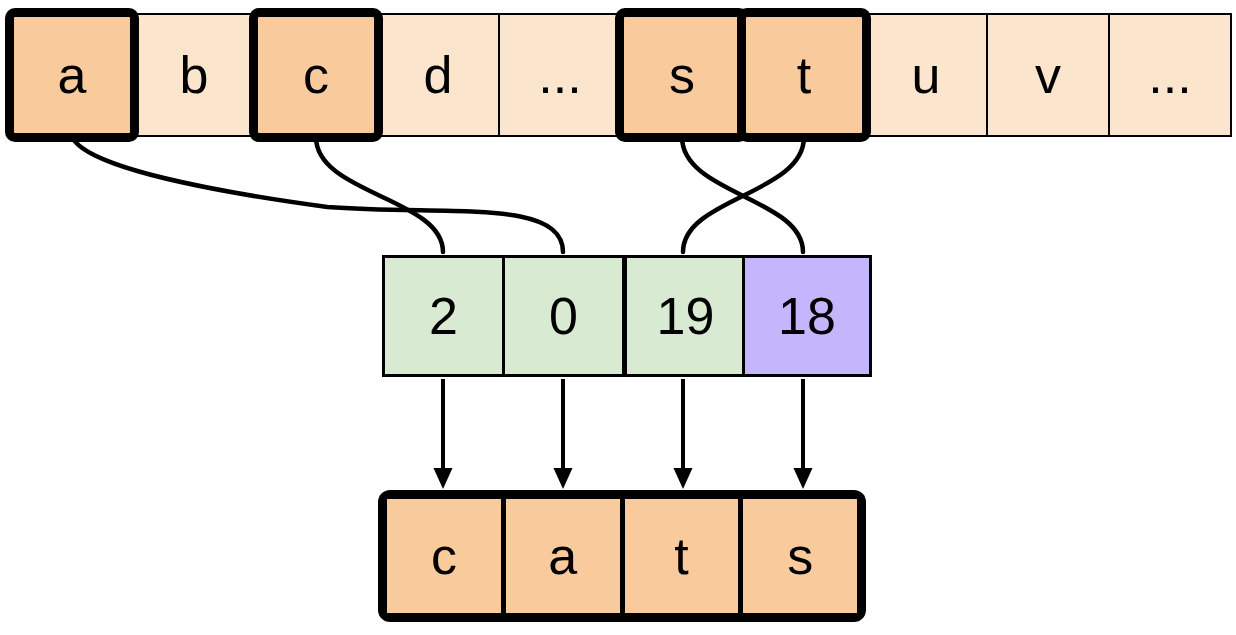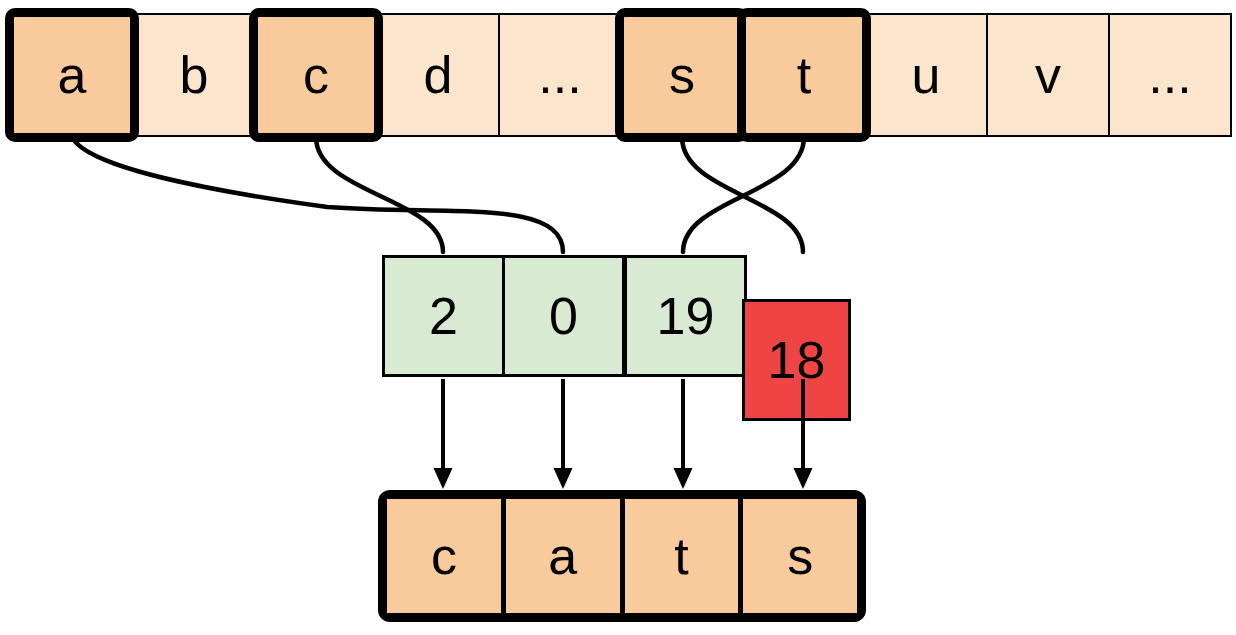--- a/index.html
+++ b/index.html
@@ -103,21 +103,21 @@
   <div id="index-row">
       <div class="cell index-cell" style="left: 382px; top: 255px; width: 123px; height: 122px; background: rgb(217, 234, 211);">
         <span>2</span>
       </div>
       <div class="cell index-cell" style="left: 502px; top: 255px; width: 123px; height: 122px; background: rgb(217, 234, 211);">
         <span>0</span>
       </div>
       <div class="cell index-cell" style="left: 624px; top: 255px; width: 123px; height: 122px; background: rgb(217, 234, 211);">
         <span>19</span>
       </div>
-      <div class="cell index-cell" style="left: 742px; top: 255px; width: 109px; height: 122px; background: #ef4444; margin-top: 44px;">
+      <div class="cell index-cell" style="left: 742px; top: 255px; width: 130px; height: 122px; background: #c4b5fd;">
         <span>18</span>
       </div>
     </div>
   <div id="output-box" style="left: 378px; top: 490px; width: 488px; height: 132px;">
       <div class="output-cell" style="background: rgb(249, 203, 156);">
         <span>c</span>
       </div>
       <div class="output-cell" style="background: rgb(249, 203, 156);">
         <span>a</span>
       </div>

